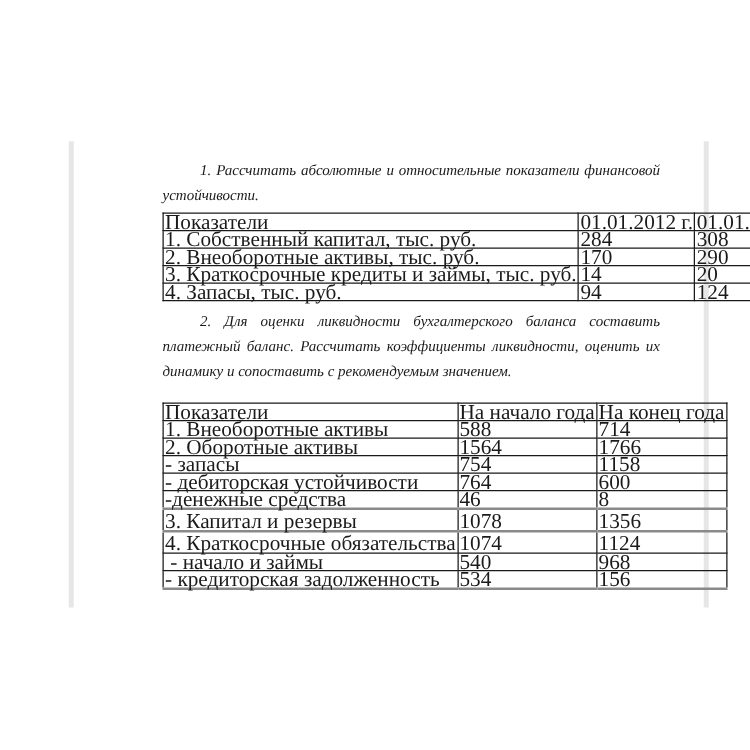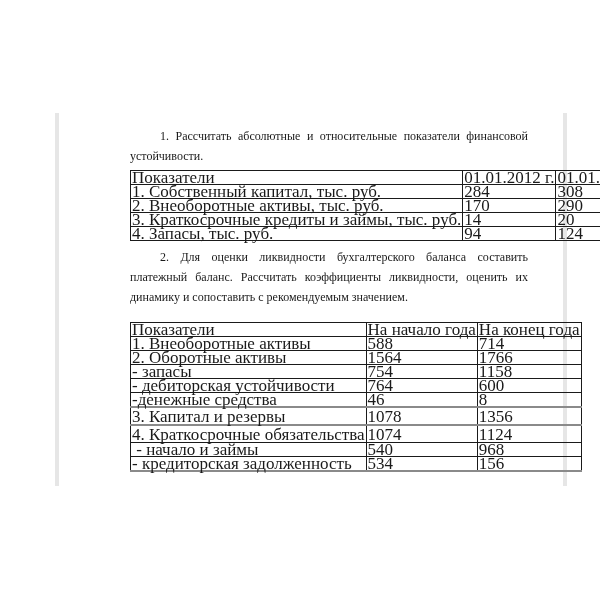--- a/index.html
+++ b/index.html
@@ -33,20 +33,21 @@
     }
     .para {
       position: absolute;
       left: 0;
       width: 398px;
       font-size: 12px;
       line-height: 20px;
       text-align: justify;
       text-align-last: left;
       margin: 0;
+      font-style: italic;
     }
     .para .line {
       display: block;
       text-align: justify;
       text-align-last: justify;
       white-space: nowrap;
     }
     .para .line.last {
       text-align-last: left;
     }

